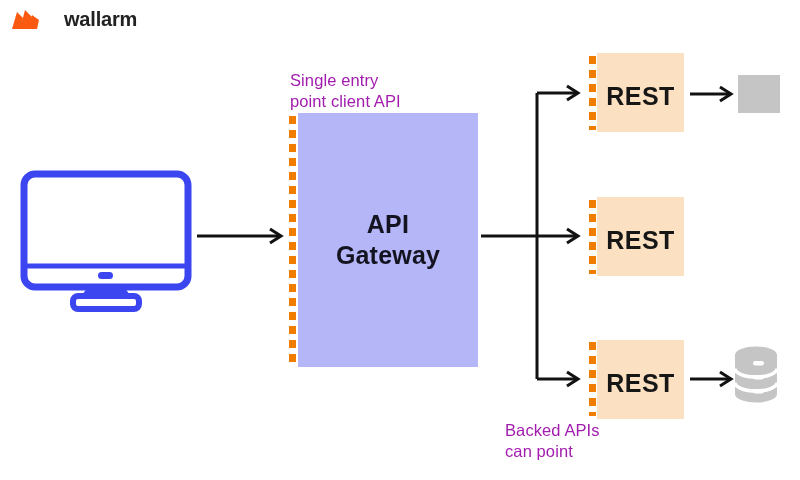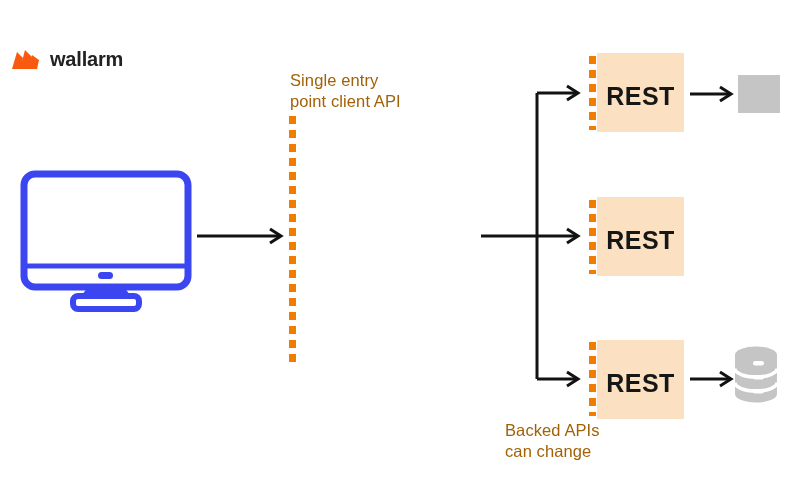--- a/index.html
+++ b/index.html
@@ -1,25 +1,25 @@
 <!DOCTYPE html>
 <html><head>
 <meta charset="utf-8">
 <style>
   html,body{margin:0;padding:0;background:#ffffff;}
   .canvas{
     position:relative;width:800px;height:480px;background:#ffffff;
     font-family:"Liberation Sans",sans-serif;overflow:hidden;
   }
   
-  .logo{position:absolute;left:12px;top:8px;display:flex;align-items:center;gap:8px;margin-top:40px;}
+  .logo{position:absolute;left:12px;top:8px;display:flex;align-items:center;gap:22px;}
   .logo-text{font-size:20px;font-weight:bold;color:#222222;letter-spacing:-0.2px;}
   
   .note{
-    position:absolute;font-size:16.5px;line-height:21px;color:#a16207;
+    position:absolute;font-size:16.5px;line-height:21px;color:#a21caf;
     white-space:pre-line;letter-spacing:0.1px;
   }
   .note-single{left:290px;top:70px;}
   .note-backed{left:505px;top:420px;}
   
   .dash-v{
     position:absolute;width:7px;
     background-image:repeating-linear-gradient(to bottom,#f07d00 0px,#f07d00 8px,transparent 8px,transparent 14px);
   }
   .dash-gateway{left:289px;top:116px;height:250px;}
@@ -71,20 +71,24 @@
     <line x1="5" y1="96" x2="167" y2="96" stroke="#3b46f0" stroke-width="5"></line>
     <rect x="78" y="102" width="15" height="7" rx="3.5" fill="#3b46f0"></rect>
     <polygon points="68,117 104,117 113,129 59,129" fill="#3b46f0"></polygon>
     <rect x="53" y="126" width="66" height="13" rx="5" fill="#ffffff" stroke="#3b46f0" stroke-width="6"></rect>
   </svg>
 
   <div class="note note-single">Single entry
 point client API</div>
 
   <div class="dash-v dash-gateway"></div>
+  <div class="gateway-box">
+    <div class="gateway-label">API
+Gateway</div>
+  </div>
 
   <div class="dash-v dash-rest dash-rest-1"></div>
   <div class="rest-box rest-1">
     <span class="rest-label">REST</span>
   </div>
 
   <div class="dash-v dash-rest dash-rest-2"></div>
   <div class="rest-box rest-2">
     <span class="rest-label">REST</span>
   </div>
@@ -100,21 +104,21 @@
     <ellipse cx="24" cy="9" rx="21" ry="8.5" fill="#c5c5c5"></ellipse>
     <path d="M3 9 L3 48 A21 8.5 0 0 0 45 48 L45 9 Z" fill="#c5c5c5"></path>
     <path d="M3 22.5 A21 8.5 0 0 0 45 22.5" stroke="#ffffff" stroke-width="3.5" fill="none"></path>
     <path d="M3 36.5 A21 8.5 0 0 0 45 36.5" stroke="#ffffff" stroke-width="3.5" fill="none"></path>
     <rect x="21" y="15" width="11" height="4.5" rx="2.2" fill="#ffffff"></rect>
     <rect x="21" y="29" width="11" height="4.5" rx="2.2" fill="#ffffff"></rect>
     <rect x="21" y="43" width="11" height="4.5" rx="2.2" fill="#ffffff"></rect>
   </svg>
 
   <div class="note note-backed">Backed APIs
-can change</div>
+can point</div>
 
   <svg class="arrows" width="800" height="480" viewBox="0 0 800 480">
     <g>
       <line x1="197" y1="236" x2="279" y2="236"></line>
       <polyline points="270,229 281,236 270,243"></polyline>
     </g>
     <g>
       <line x1="481" y1="236" x2="576" y2="236"></line>
       <polyline points="567,229 578,236 567,243"></polyline>
     </g>

